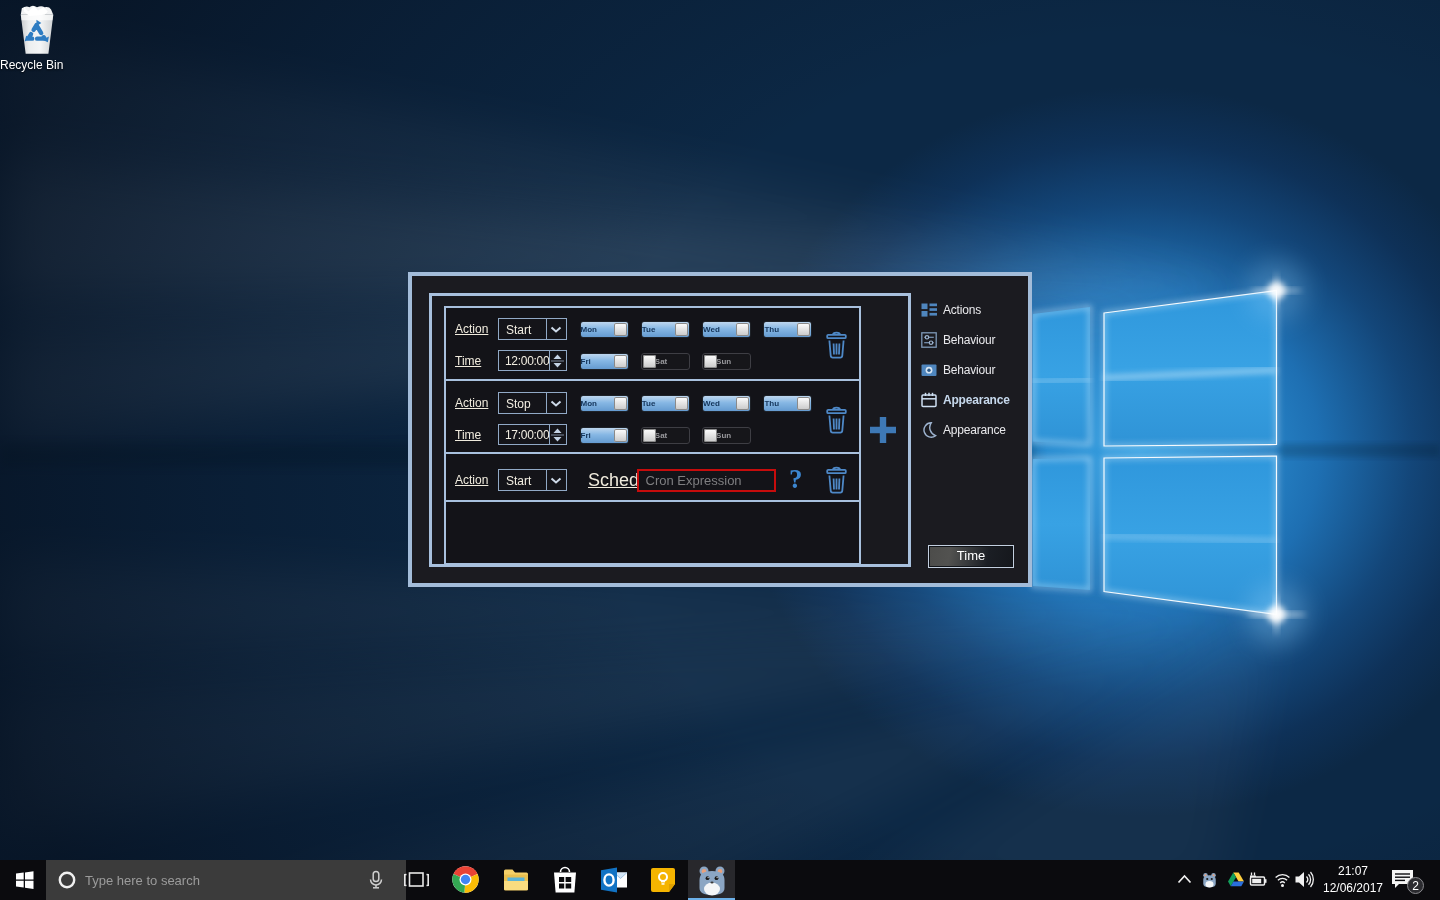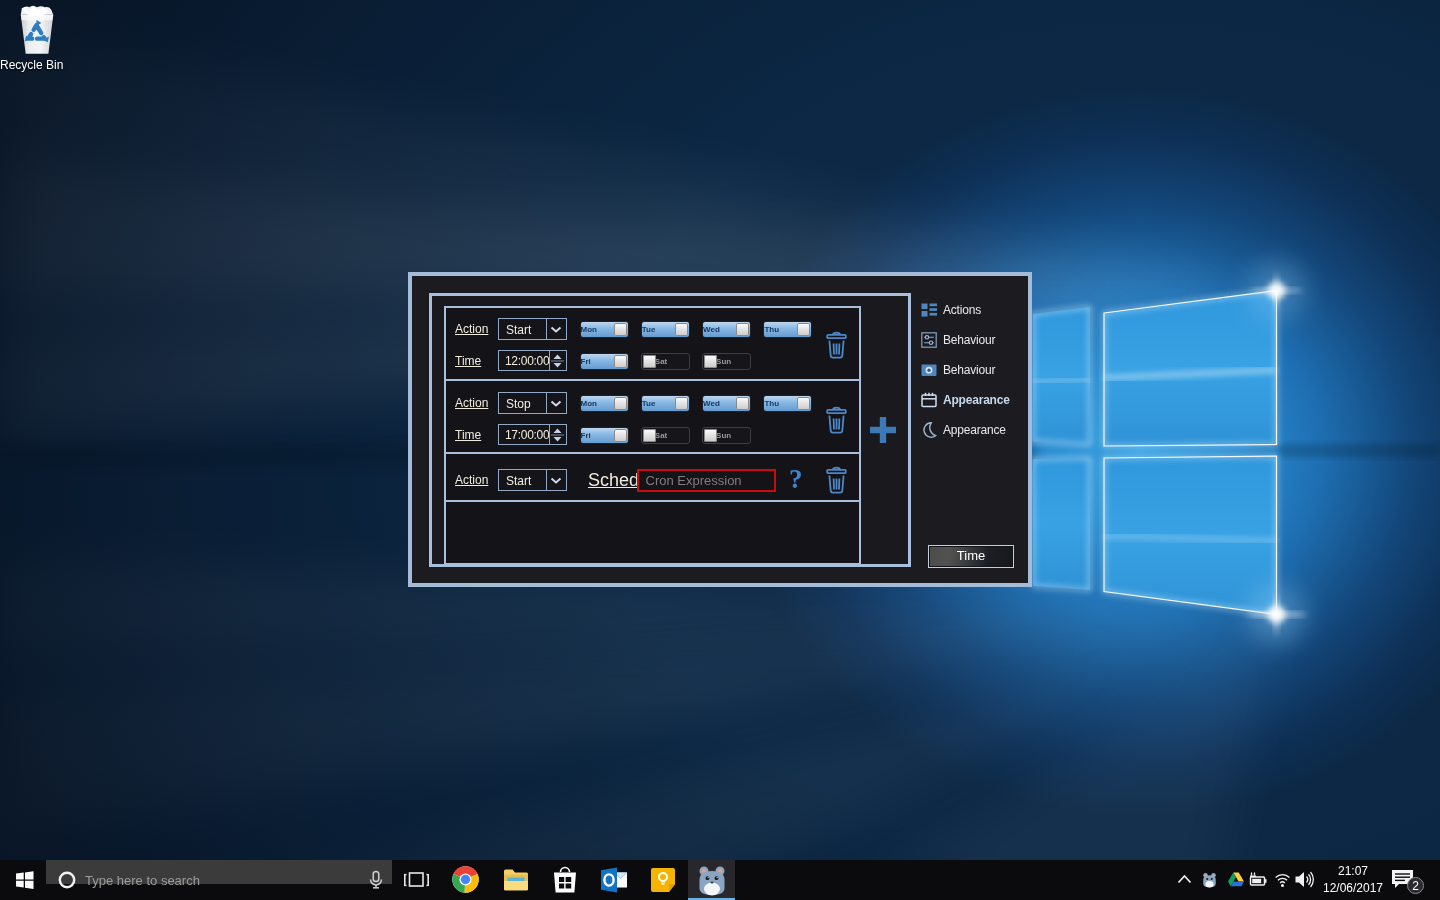--- a/index.html
+++ b/index.html
@@ -19,21 +19,21 @@
 .knob{position:absolute;top:1px;bottom:1px;width:13px;background:linear-gradient(#ffffff,#c8c8c8);border-radius:2px;box-shadow:0 0 0 1px #8a8a8a inset;}
 .tgl-on .knob{right:1px;}
 .tgl-off .knob{left:1px;}
 .tlab{position:absolute;top:3px;font-size:8px;font-weight:bold;width:34px;text-align:left;}
 .tgl-on .tlab{left:0;color:#15355a;}
 .tgl-off .tlab{right:0;color:#98989c;}
 .mi{position:absolute;color:#e9e9ec;font-size:12px;line-height:16px;left:535px;letter-spacing:-0.2px;}
 .mico{position:absolute;left:513px;width:16px;height:16px;}
 #closebtn{position:absolute;left:520px;top:273px;width:86px;height:23px;box-sizing:border-box;border:1.5px solid #c3cfdf;box-shadow:inset 0 0 0 1px #101318;background:linear-gradient(100deg,#4c4c4a 0%,#525250 25%,#3a3c3e 45%,#1b1e24 70%,#15171c 100%);color:#fff;font-size:13px;text-align:center;line-height:20px;}
 #taskbar{position:absolute;left:0;top:860px;width:1440px;height:40px;background:#0b0b0e;}
-#searchbox{position:absolute;left:46px;top:0px;width:346px;height:24px;background:#3b3b3b;}
+#searchbox{position:absolute;left:46px;top:0px;width:346px;height:40px;background:#3b3b3b;padding-left:14px;}
 #tray-text{position:absolute;left:1322px;top:3px;width:62px;color:#fff;font-size:12px;text-align:center;line-height:17px;}
 </style></head>
 <body>
 <svg class="abs" style="left:0;top:0" width="1440" height="900" viewBox="0 0 1440 900">
 <defs>
 <radialGradient id="bg" cx="0" cy="0" r="1" gradientTransform="translate(1140,452) scale(400,365)" gradientUnits="userSpaceOnUse">
 <stop offset="0" stop-color="#3aa2e2"></stop>
         <stop offset="0.22" stop-color="#2b8ed2"></stop>
 <stop offset="0.45" stop-color="#1e6fb2"></stop>
         <stop offset="0.68" stop-color="#134679"></stop>

